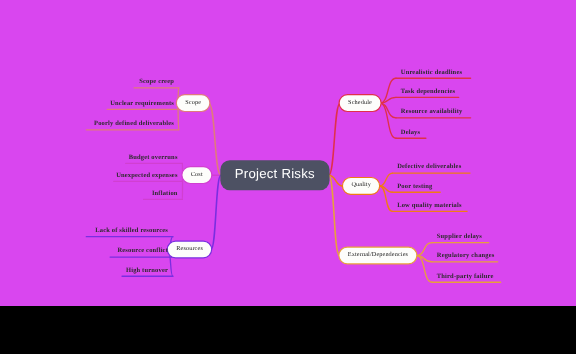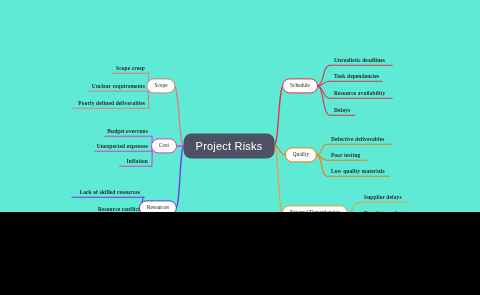--- a/index.html
+++ b/index.html
@@ -3,22 +3,22 @@
 <meta charset="utf-8">
 <style>
   html, body {
     margin: 0;
     padding: 0;
     background: #000000;
   }
   #canvas {
     position: relative;
     width: 480px;
-    height: 212px;
-    background: #5eead4;
+    height: 255px;
+    background: #d946ef;
     overflow: hidden;
     font-family: "Liberation Serif", "DejaVu Serif", serif;
   }
   #links {
     position: absolute;
     left: 0;
     top: 0;
     width: 480px;
     height: 295px;
   }

